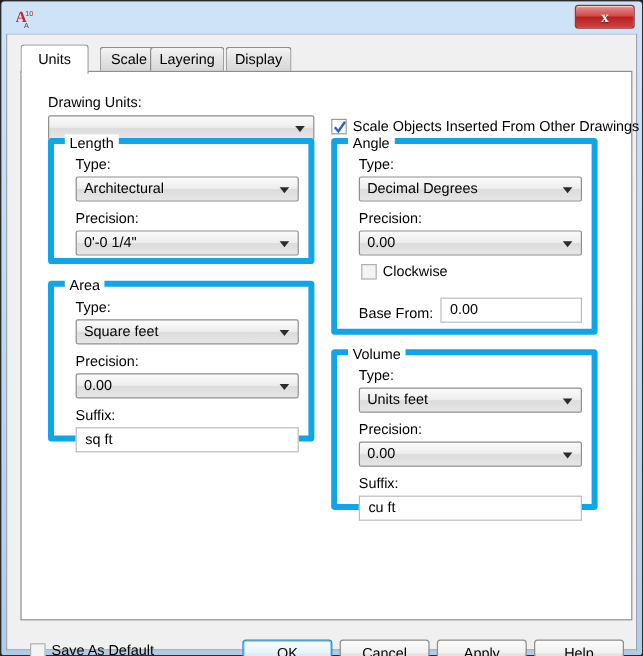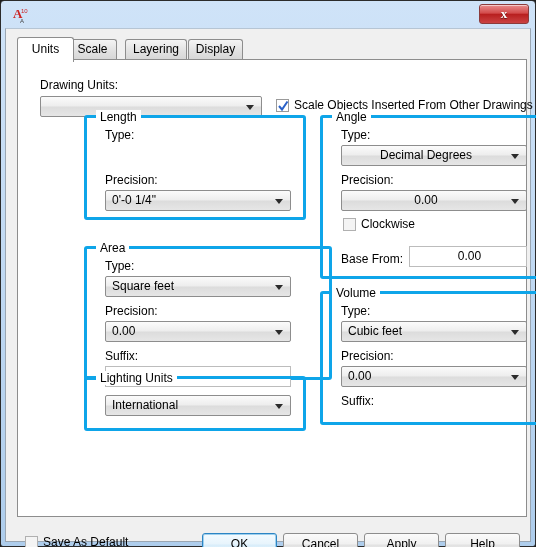--- a/index.html
+++ b/index.html
@@ -59,37 +59,36 @@
     background:linear-gradient(180deg,#f4f4f4 0%,#e3e3e3 50%,#d6d6d6 100%);
     font-size:12px;line-height:19px;text-align:center;color:#000;
     border-radius:3px 3px 0 0;cursor:pointer;white-space:nowrap;
   }
   .tab.active{
     top:-2px;height:25px;line-height:22px;
     background:#fff;border-color:#8d8d8d;z-index:3;
     border-radius:3px 3px 0 0;
   }
   #tab-units{left:0;width:57px;}
-  #tab-scale{left:51px;width:49px;}
+  #tab-scale{left:66px;width:49px;}
   #tab-layering{left:108px;width:62px;}
   #tab-display{left:171px;width:55px;}
   
   #panel{
     position:absolute;left:11px;top:30px;width:510px;height:458px;
     box-sizing:border-box;
     background:#fff;border:1px solid #8d8d8d;
   }
   
   .lbl{position:absolute;font-size:12px;color:#000;white-space:nowrap;line-height:14px;}
   
   .group{
     position:absolute;box-sizing:border-box;
-    border:3px solid #0ea5e9;border-radius:3px;
+    border:5px solid #0ea5e9;border-radius:3px;
     background:transparent;
-    margin-left:44px;
   }
   .group-title{
     position:absolute;top:-8px;left:9px;
     background:#fff;padding:0 4px;
     font-size:12px;line-height:14px;color:#000;white-space:nowrap;
   }
   
   .combo{
     position:absolute;box-sizing:border-box;height:21px;
     border:1px solid #8d8d8d;border-radius:2px;
@@ -179,54 +178,51 @@
           <svg width="11" height="12" viewBox="0 0 11 12">
             <path d="M1 6 L4 9.5 L9.5 1.5" stroke="#2a61c8" stroke-width="2" fill="none"></path>
           </svg>
         </span>
         <span class="cbl">Scale Objects Inserted From Other Drawings</span>
       </div>
 
       <div class="group" style="left:22px;top:55px;width:222px;height:105px;">
         <span class="group-title">Length</span>
         <div class="lbl" style="left:18px;top:10px;">Type:</div>
+        <div class="combo" style="left:18px;top:27px;width:186px;">
+          <span class="val">Architectural</span>
+          <span class="arr"></span>
+        </div>
         <div class="lbl" style="left:18px;top:55px;">Precision:</div>
         <div class="combo" style="left:18px;top:72px;width:186px;">
           <span class="val">0'-0 1/4"</span>
           <span class="arr"></span>
         </div>
       </div>
 
-      <div class="group" style="left:22px;top:186px;width:248px;height:134px;">
+      <div class="group" style="left:22px;top:174px;width:222px;height:134px;">
         <span class="group-title">Area</span>
         <div class="lbl" style="left:18px;top:10px;">Type:</div>
         <div class="combo" style="left:18px;top:27px;width:186px;">
           <span class="val">Square feet</span>
           <span class="arr"></span>
         </div>
         <div class="lbl" style="left:18px;top:55px;">Precision:</div>
         <div class="combo" style="left:18px;top:72px;width:186px;">
           <span class="val">0.00</span>
           <span class="arr"></span>
         </div>
         <div class="lbl" style="left:18px;top:100px;">Suffix:</div>
         <div class="txt" style="left:18px;top:117px;width:186px;">
           <span class="val">sq ft</span>
         </div>
       </div>
 
-      <div class="group" style="left:22px;top:316px;width:222px;height:55px;">
-        <span class="group-title">Lighting Units</span>
-        <div class="combo" style="left:18px;top:16px;width:186px;">
-          <span class="val">International</span>
-          <span class="arr"></span>
-        </div>
-      </div>
-
-      <div class="group" style="left:258px;top:55px;width:222px;height:164px;text-align:center;">
+
+      <div class="group" style="left:258px;top:55px;width:222px;height:164px;">
         <span class="group-title">Angle</span>
         <div class="lbl" style="left:18px;top:10px;">Type:</div>
         <div class="combo" style="left:18px;top:27px;width:186px;">
           <span class="val">Decimal Degrees</span>
           <span class="arr"></span>
         </div>
         <div class="lbl" style="left:18px;top:55px;">Precision:</div>
         <div class="combo" style="left:18px;top:72px;width:186px;">
           <span class="val">0.00</span>
           <span class="arr"></span>
@@ -238,29 +234,32 @@
         <div class="lbl" style="left:18px;top:134px;">Base From:</div>
         <div class="txt" style="left:86px;top:128px;width:118px;">
           <span class="val">0.00</span>
         </div>
       </div>
 
       <div class="group" style="left:258px;top:231px;width:222px;height:134px;">
         <span class="group-title">Volume</span>
         <div class="lbl" style="left:18px;top:10px;">Type:</div>
         <div class="combo" style="left:18px;top:27px;width:186px;">
-          <span class="val">Cubic feet</span>
+          <span class="val">Units feet</span>
           <span class="arr"></span>
         </div>
         <div class="lbl" style="left:18px;top:55px;">Precision:</div>
         <div class="combo" style="left:18px;top:72px;width:186px;">
           <span class="val">0.00</span>
           <span class="arr"></span>
         </div>
         <div class="lbl" style="left:18px;top:100px;">Suffix:</div>
+        <div class="txt" style="left:18px;top:117px;width:186px;">
+          <span class="val">cu ft</span>
+        </div>
       </div>
 
     </div>
 
     <div class="cb dim" style="left:19px;top:506px;">
       <span class="box"></span>
       <span class="cbl">Save As Default</span>
     </div>
     <div class="btn default" style="left:196px;top:504px;">OK</div>
     <div class="btn" style="left:277px;top:504px;">Cancel</div>

